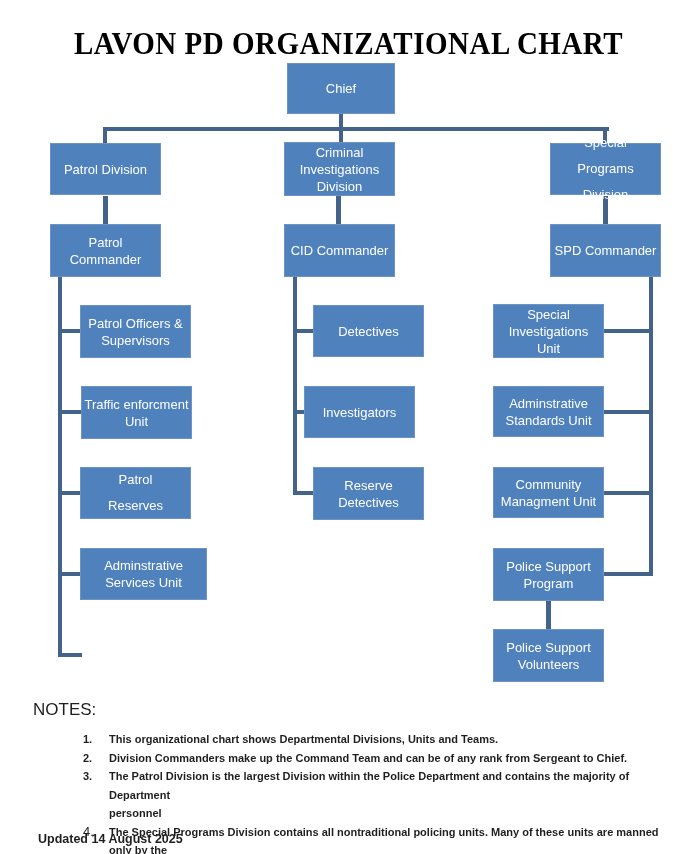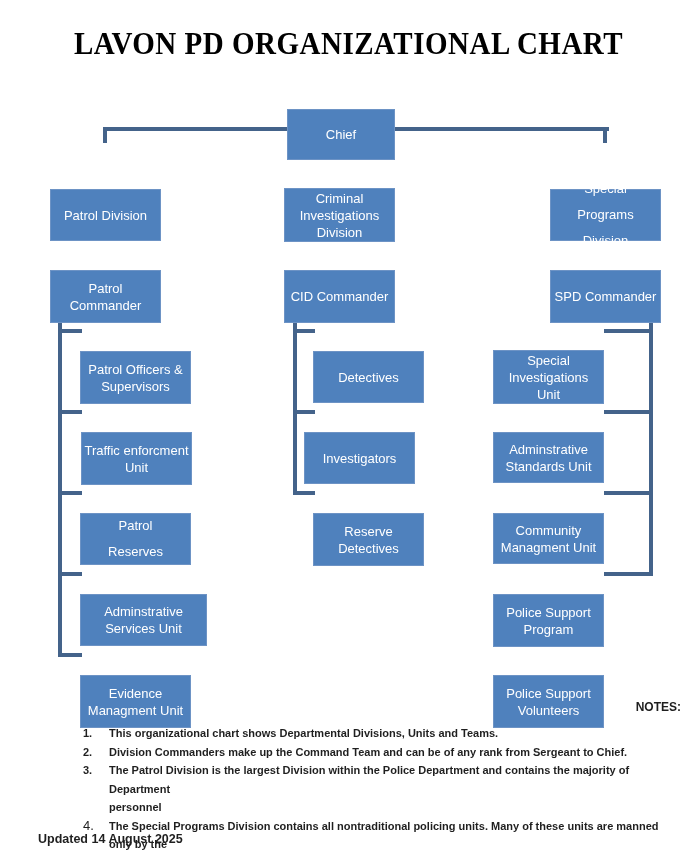--- a/index.html
+++ b/index.html
@@ -15,21 +15,21 @@
 
   .title{position:absolute;left:0;right:0;top:26px;text-align:center;
     font-family:"Liberation Serif","DejaVu Serif",serif;
     font-weight:900;font-size:29px;letter-spacing:.5px;color:#000;
     transform:scaleY(1.08);transform-origin:top center;}
 
   
   .node{position:absolute;background:var(--box-fill);border:1px solid var(--box-edge);
     color:#fff;font-size:13px;line-height:17px;text-align:center;
     display:flex;align-items:center;justify-content:center;
-    white-space:pre-line;padding:2px;margin-top:46px;}
+    white-space:pre-line;padding:2px;}
   .spread{line-height:26px;}
 
   #b-chief{left:287px;top:63px;width:108px;height:51px}
   #b-patrol-division{left:50px;top:143px;width:111px;height:52px}
   #b-cid-division{left:284px;top:142px;width:111px;height:54px}
   #b-spd-division{left:550px;top:143px;width:111px;height:52px}
   #b-patrol-commander{left:50px;top:224px;width:111px;height:53px}
   #b-cid-commander{left:284px;top:224px;width:111px;height:53px}
   #b-spd-commander{left:550px;top:224px;width:111px;height:53px}
   #b-patrol-officers{left:80px;top:305px;width:111px;height:53px}
@@ -68,21 +68,21 @@
   #c-c-stub3{left:293px;top:491px;width:22px;height:4px}
   #c-spd-spine{left:649px;top:277px;width:4px;height:299px}
   #c-s-stub1{left:604px;top:329px;width:47px;height:4px}
   #c-s-stub2{left:604px;top:410px;width:47px;height:4px}
   #c-s-stub3{left:604px;top:491px;width:47px;height:4px}
   #c-s-elbow{left:604px;top:572px;width:49px;height:4px}
   #c-psp-v{left:546px;top:601px;width:5px;height:28px}
 
   
   .notes{position:absolute;left:33px;top:700px;width:648px;color:var(--ink);}
-  .notes-heading{font-size:12px;font-weight:700;text-align:right;}
+  .notes-heading{font-size:17px;font-weight:400;}
   .notes-items{margin-left:50px;margin-top:10px;}
   .note-item{display:grid;grid-template-columns:26px 1fr;
     font-size:11px;font-weight:700;line-height:18.5px;}
   .note-text{white-space:pre-line;}
   .alt{font-size:13px;font-weight:400;font-family:"Liberation Sans",sans-serif;}
   .note-num.alt{line-height:17px;}
 
   .footer{position:absolute;left:38px;top:832px;font-size:12.5px;
     font-weight:700;color:var(--ink);}
 </style>
@@ -130,22 +130,20 @@
   <div class="node" id="b-cid-commander">CID Commander</div>
   <div class="node" id="b-spd-commander">SPD Commander</div>
   <div class="node" id="b-patrol-officers">Patrol Officers &amp;
 Supervisors</div>
   <div class="node" id="b-traffic">Traffic enforcment
 Unit</div>
   <div class="node spread" id="b-patrol-reserves">Patrol
 Reserves</div>
   <div class="node" id="b-admin">Adminstrative
 Services Unit</div>
-  <div class="node" id="b-evidence">Evidence
-Managment Unit</div>
   <div class="node" id="b-detectives">Detectives</div>
   <div class="node" id="b-investigators">Investigators</div>
   <div class="node" id="b-reserve-detectives">Reserve
 Detectives</div>
   <div class="node" id="b-special-inv">Special
 Investigations Unit</div>
   <div class="node" id="b-prof-standards">Adminstrative
 Standards Unit</div>
   <div class="node" id="b-community">Community
 Managment Unit</div>

